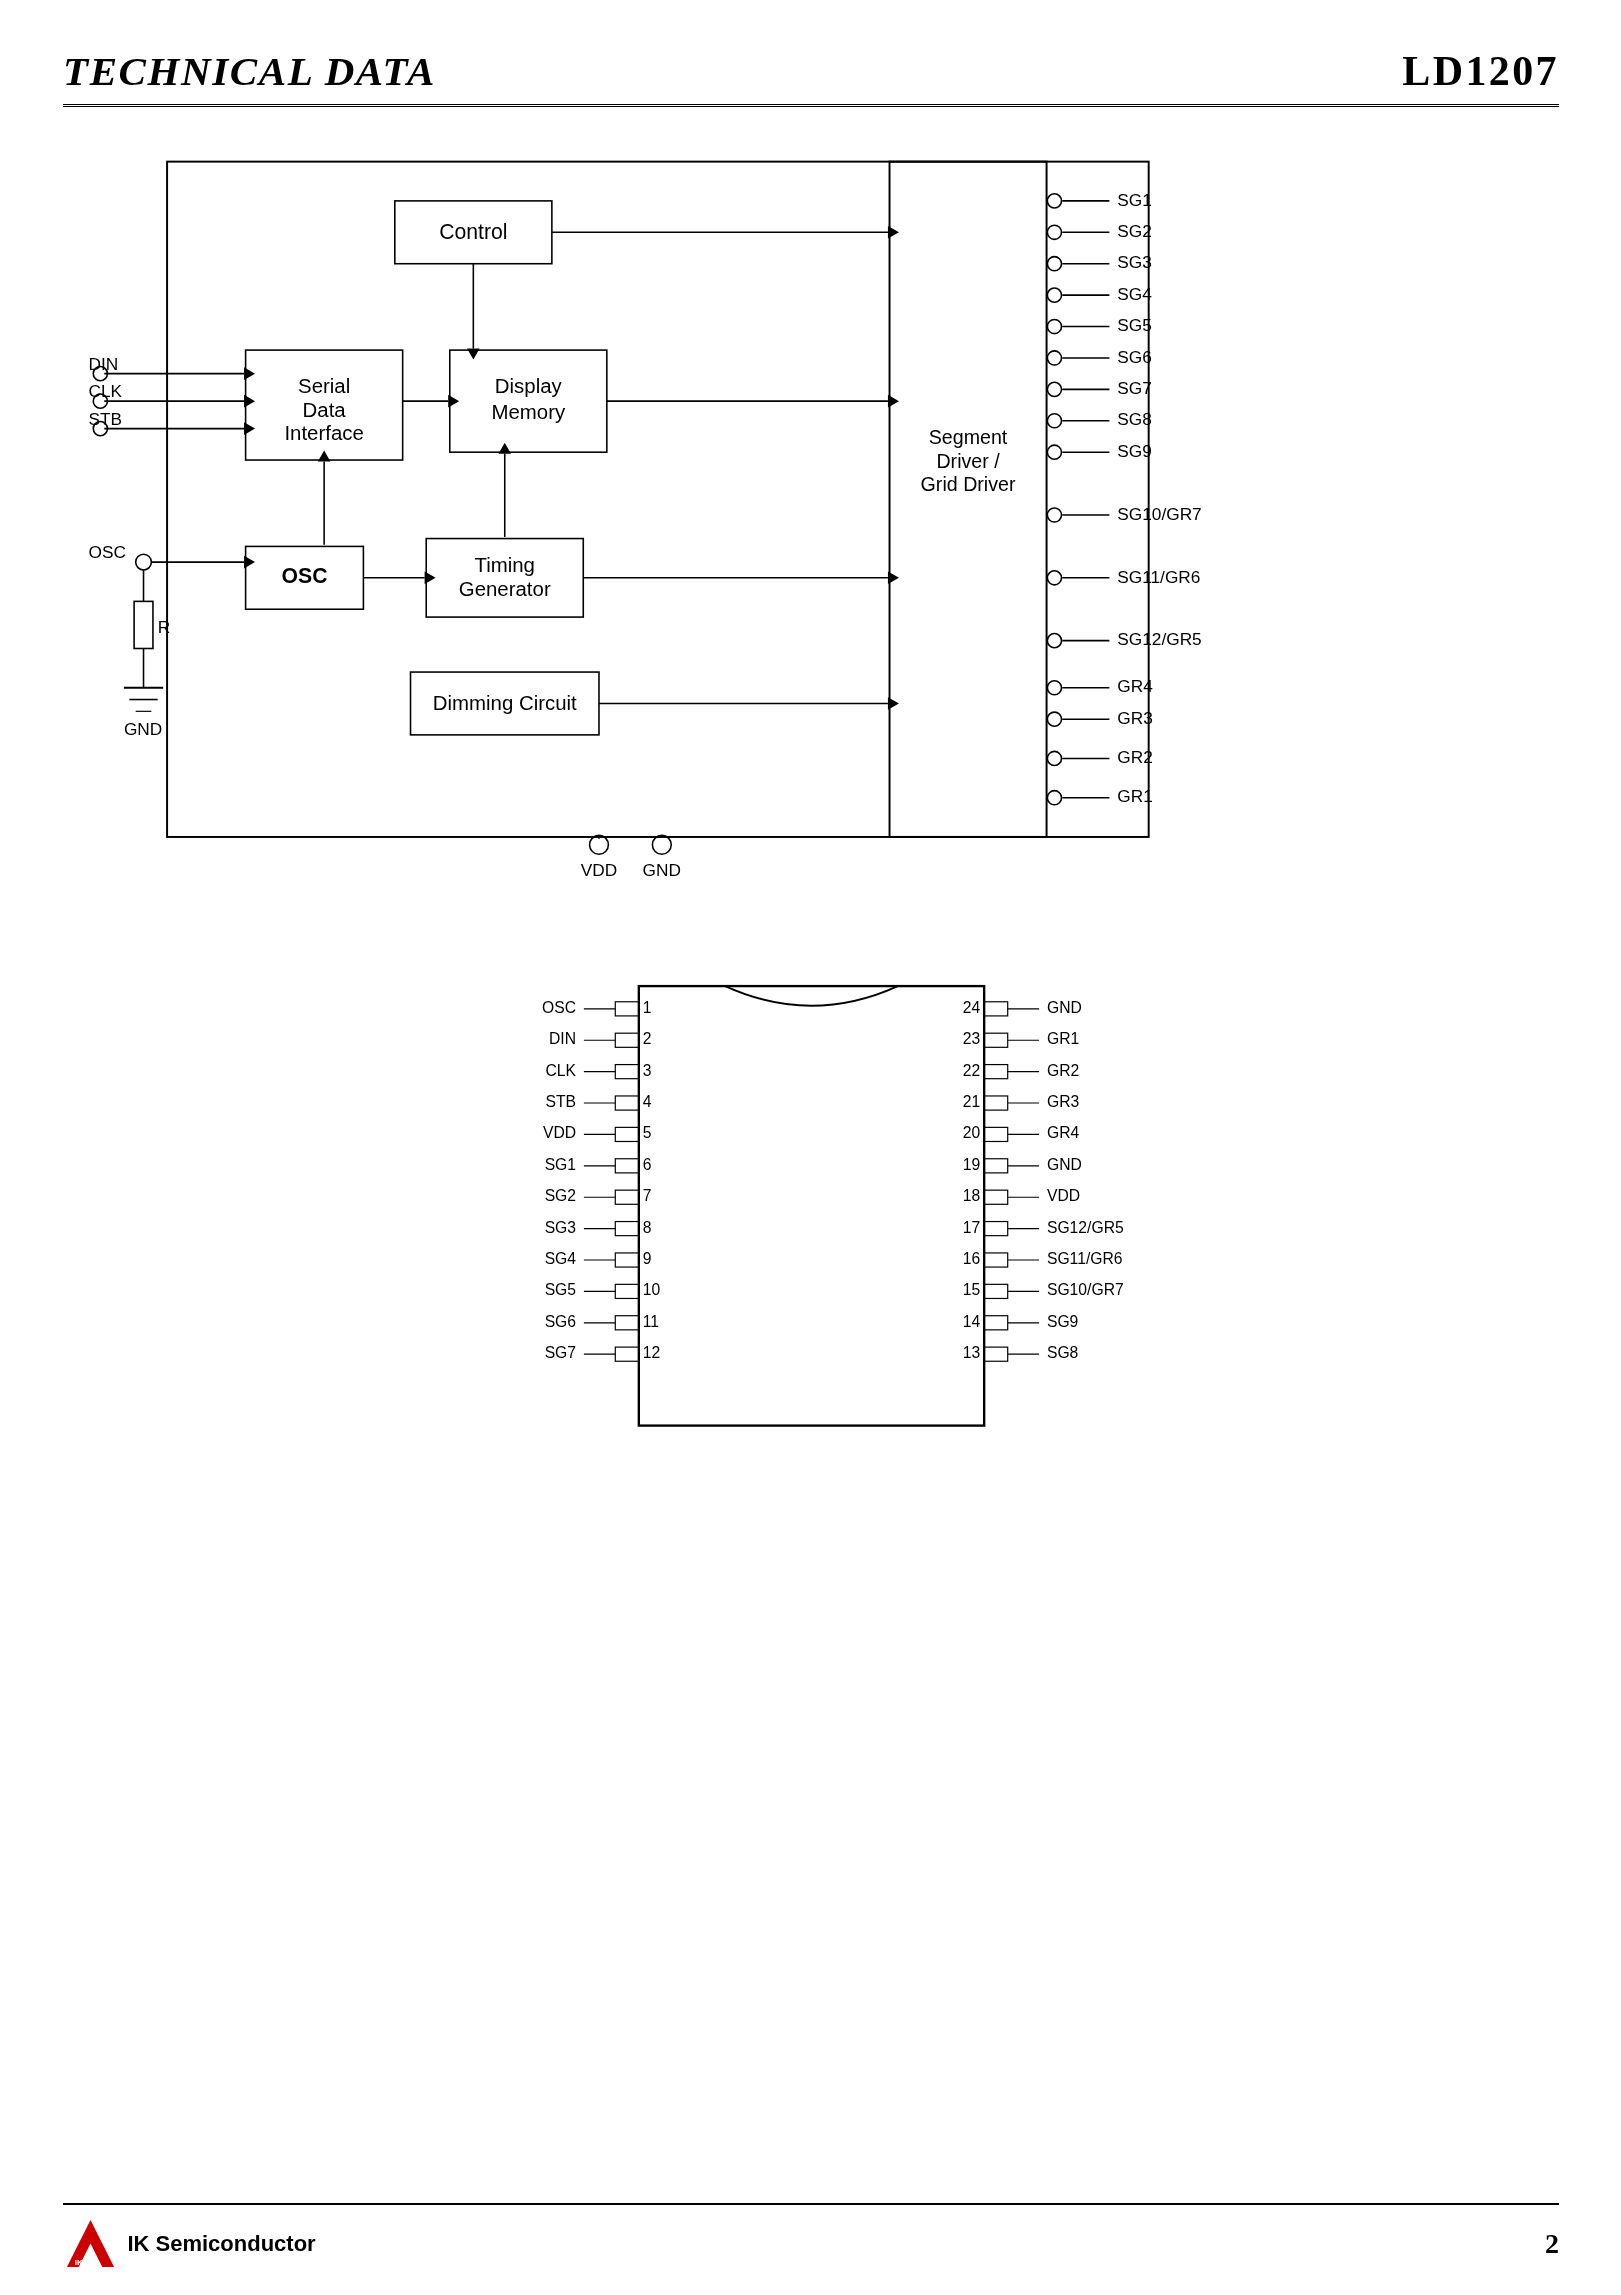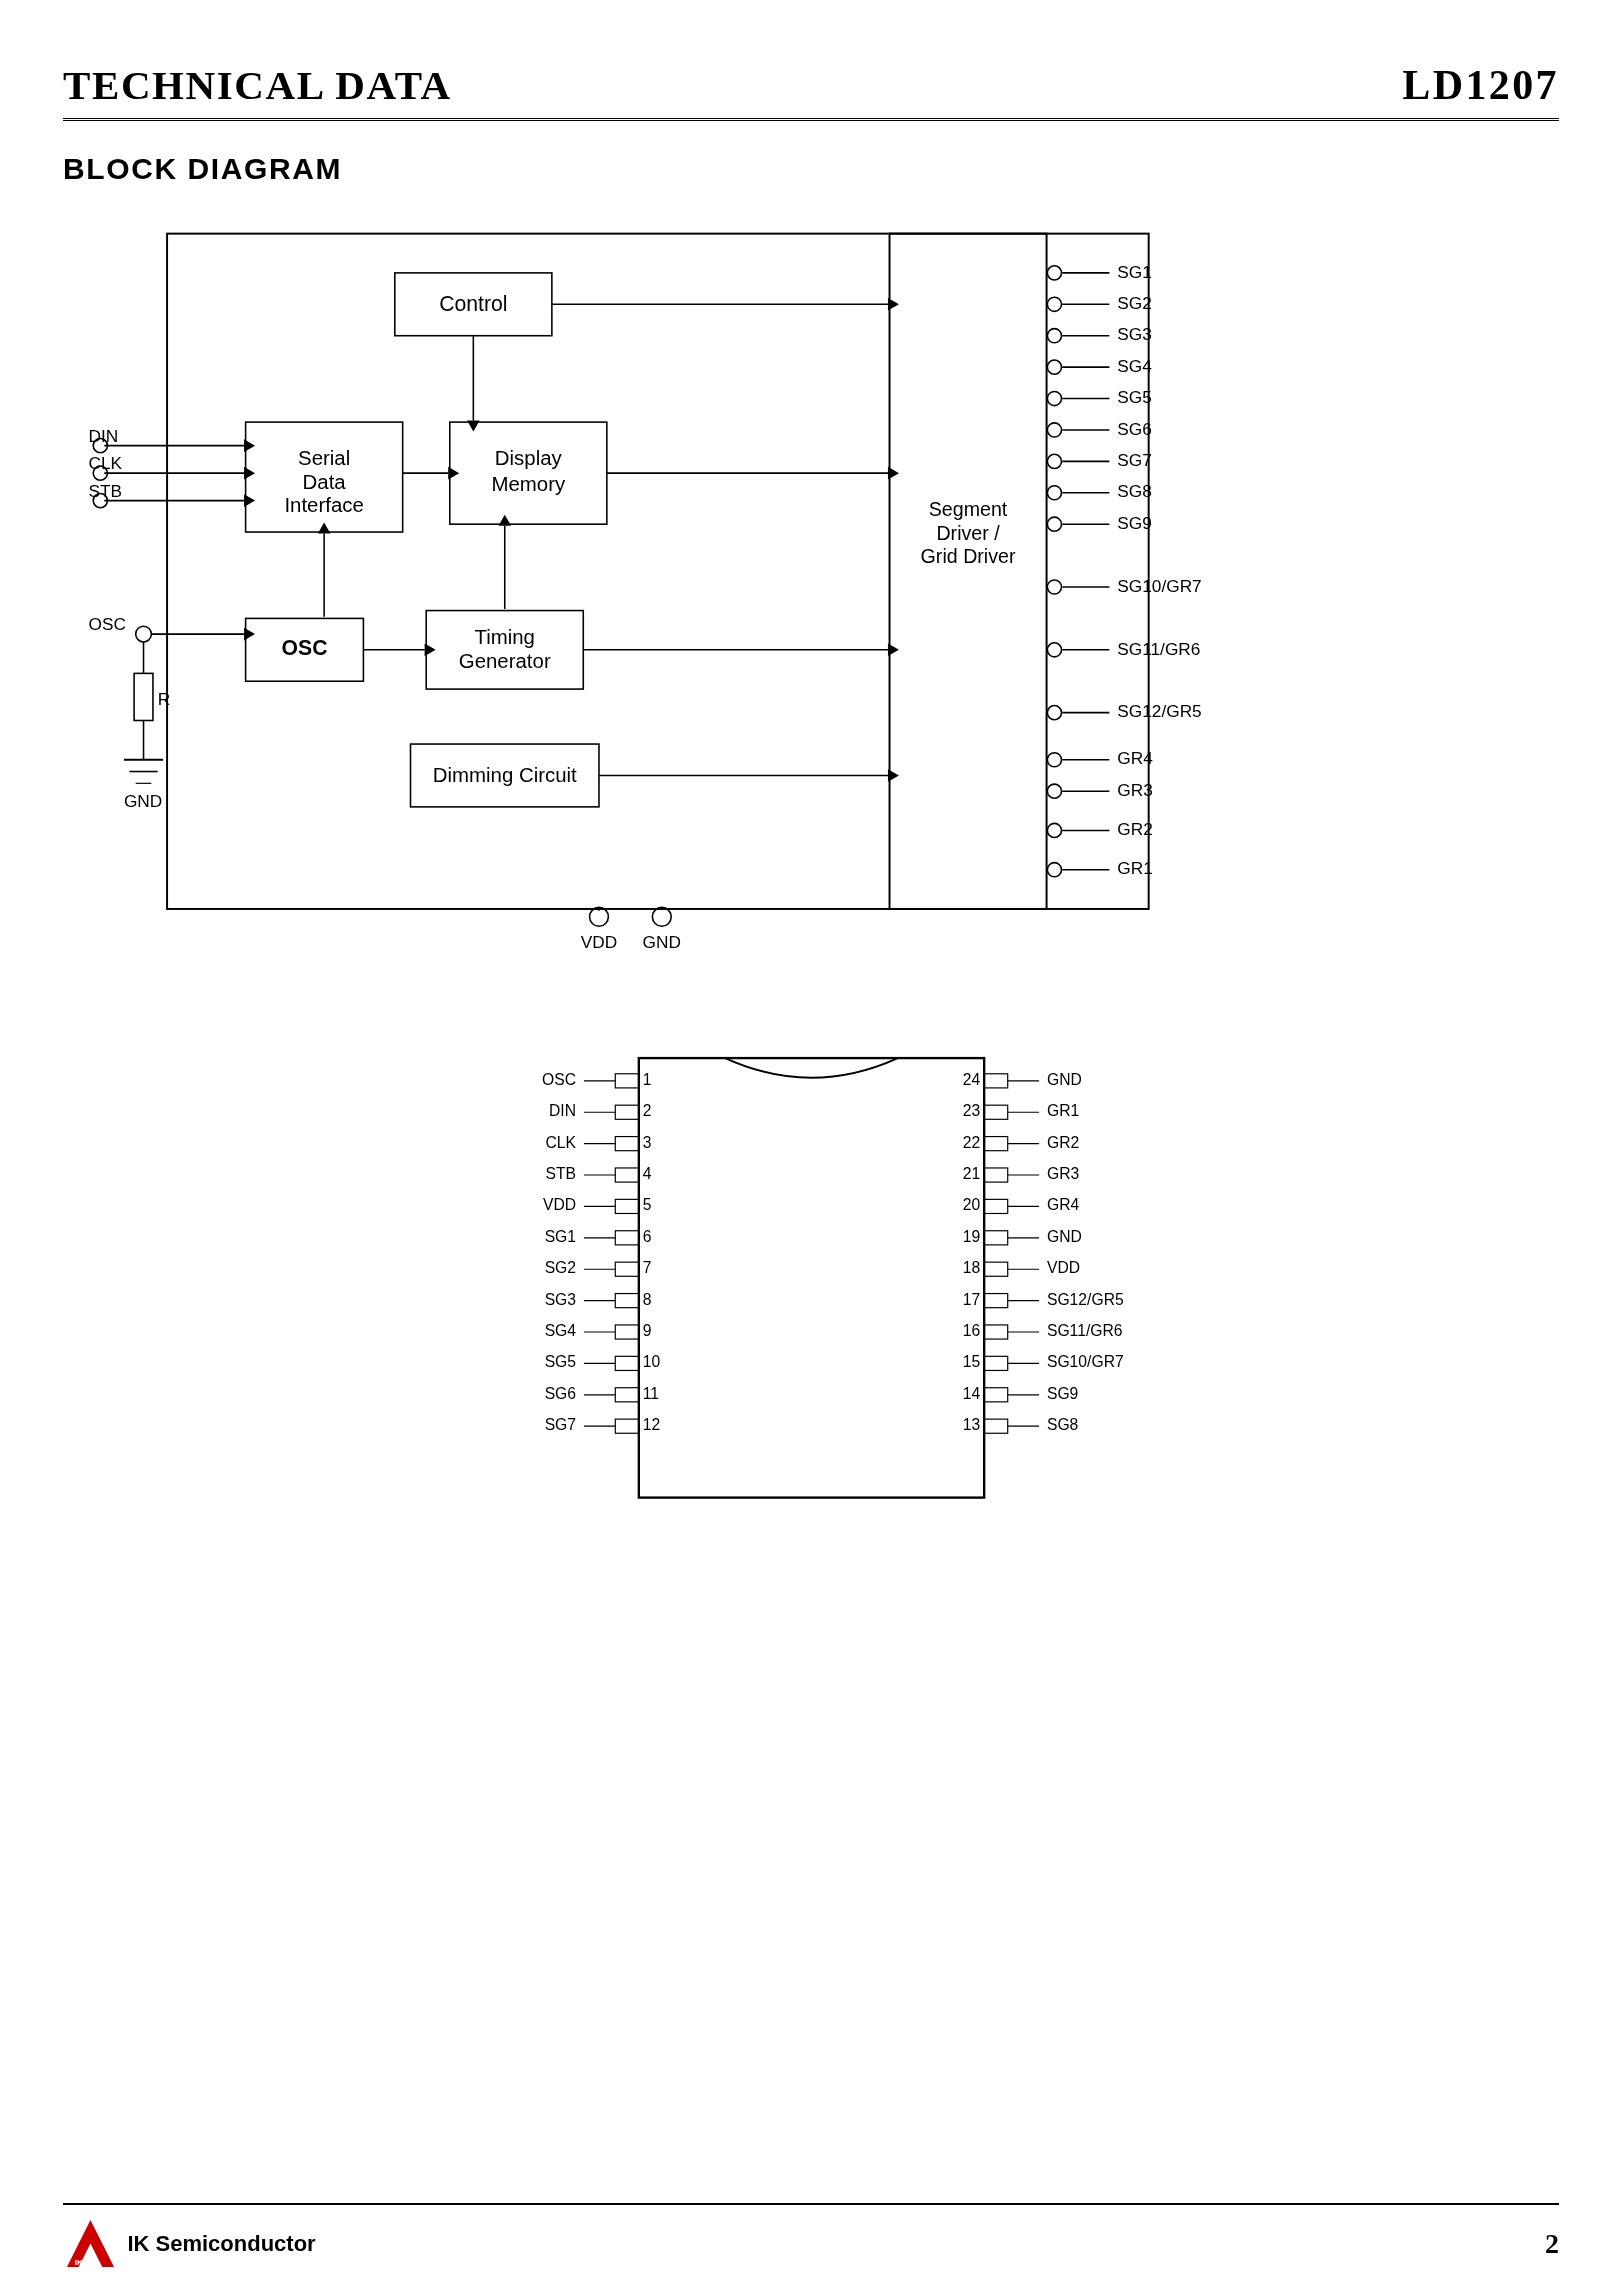--- a/index.html
+++ b/index.html
@@ -18,22 +18,22 @@
       display: flex;
       justify-content: space-between;
       align-items: baseline;
       border-bottom: 3.1px double #000;
       padding-bottom: 9.4px;
       margin-bottom: 31px;
     }
     .header-title {
       font-size: 41px;
       font-weight: 900;
+      font-style: italic;
       letter-spacing: 1.6px;
-      margin-top: 14px;
     }
     .header-part {
       font-size: 42px;
       font-weight: 900;
       letter-spacing: 2.4px;
     }
 
     
     .section-heading {
       font-size: 30px;
@@ -85,21 +85,20 @@
 <body>
 
 <div>
 
   <div class="header">
     <span class="header-title">TECHNICAL DATA</span>
     <span class="header-part">LD1207</span>
   </div>
 
   <div class="block-diagram-section">
-    <div class="section-heading">BLOCK DIAGRAM</div>
 
     <svg width="1492" height="754" viewBox="0 0 1900 960" style="display:block; margin: 0 auto;">
 
       <rect x="130" y="30" width="1250" height="860" fill="none" stroke="#000" stroke-width="2.5"></rect>
 
       <rect x="1050" y="30" width="200" height="860" fill="none" stroke="#000" stroke-width="2.5"></rect>
 
       <text x="1150" y="390" text-anchor="middle" font-family="Arial" font-size="25" font-weight="normal">Segment</text>
       <text x="1150" y="420" text-anchor="middle" font-family="Arial" font-size="25" font-weight="normal">Driver /</text>
       <text x="1150" y="450" text-anchor="middle" font-family="Arial" font-size="25" font-weight="normal">Grid Driver</text>

